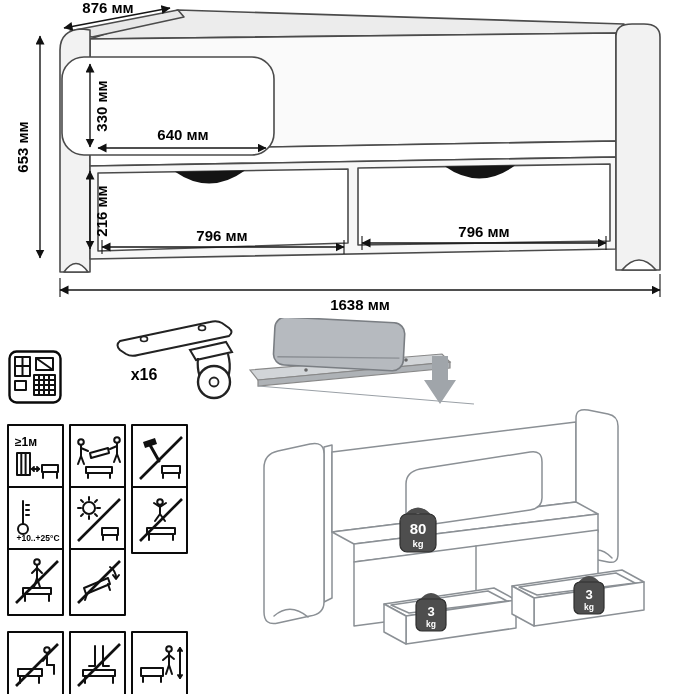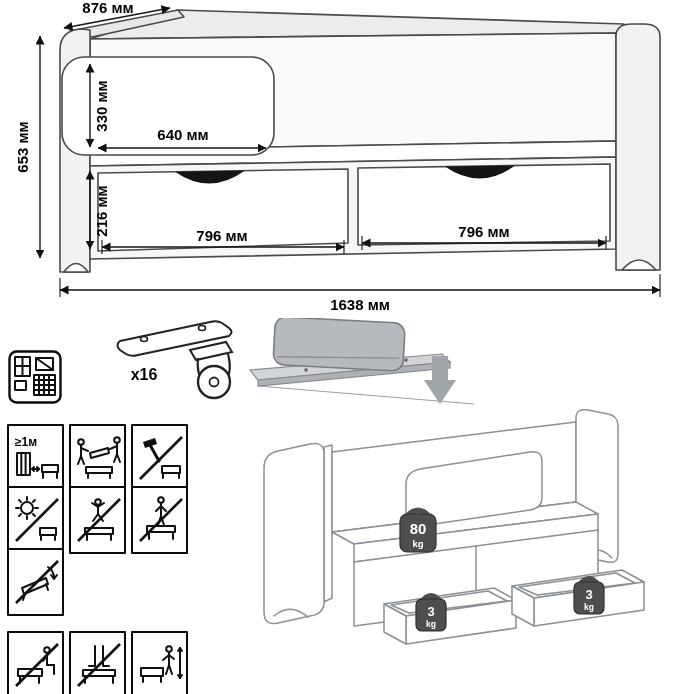--- a/index.html
+++ b/index.html
@@ -191,20 +191,32 @@
         <g class="ico">
             <rect x="26" y="33" width="18" height="7"></rect>
             <line x1="27" y1="40" x2="27" y2="45"></line>
             <line x1="43" y1="40" x2="43" y2="45"></line>
           </g>
         <line class="ban" x1="4" y1="46" x2="46" y2="4"></line>
       </svg>
     </div>
 
 
+    <div class="wcell">
+      <svg width="50" height="50" viewBox="0 0 50 50">
+        <g class="ico">
+            <line x1="11" y1="6" x2="11" y2="29"></line>
+            <circle cx="11" cy="34" r="5"></circle>
+        <line x1="14" y1="10" x2="17" y2="10"></line>
+            <line x1="14" y1="15" x2="17" y2="15"></line>
+            <line x1="14" y1="20" x2="17" y2="20"></line>
+          </g>
+        <text class="wtxt" x="26" y="46" font-size="8.5" text-anchor="middle">+10..+25°С</text>
+      </svg>
+    </div>
 
     <div class="wcell">
       <svg width="50" height="50" viewBox="0 0 50 50">
         <g class="ico">
             <circle cx="15" cy="13" r="6"></circle>
         <line x1="15" y1="2" x2="15" y2="5"></line>
             <line x1="15" y1="21" x2="15" y2="24"></line>
             <line x1="4" y1="13" x2="7" y2="13"></line>
             <line x1="23" y1="13" x2="26" y2="13"></line>
         <line x1="7" y1="5" x2="9" y2="7"></line>

